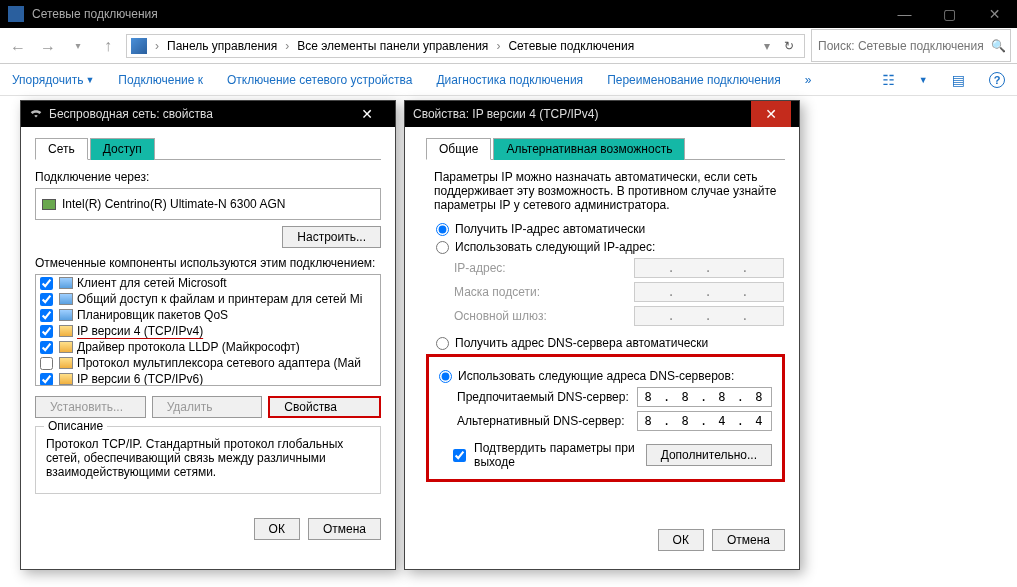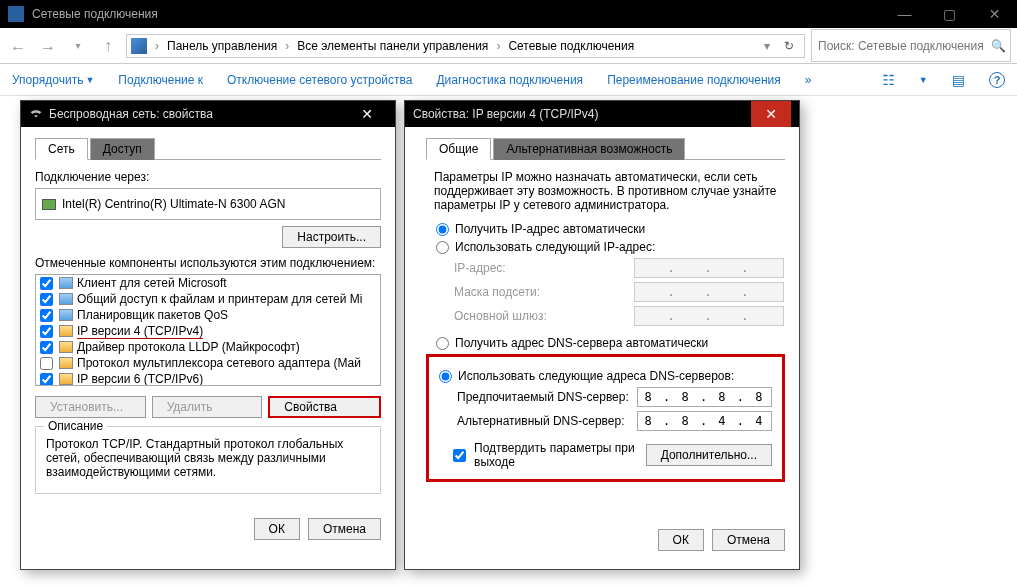--- a/index.html
+++ b/index.html
@@ -150,21 +150,21 @@
     border: 1px solid #aaa;
     border-bottom: none;
     background: #fff;
     padding: 3px 12px;
     font-size: 12px;
     margin-right: 2px;
     position: relative;
     top: 1px;
   }
   .tab.active { background: #fff; border-bottom: 1px solid #fff; }
-  .tab:not(.active) { background: #737373; }
+  .tab:not(.active) { background: #14b8a6; }
 
   
   #dlg1 { left: 20px; top: 4px; width: 376px; height: 470px; }
   .field-label { font-size: 12px; margin-bottom: 4px; }
   .adapter-box {
     border: 1px solid #aaa;
     height: 24px;
     display: flex; align-items: center;
     padding: 15px 6px;
     font-size: 12px;

